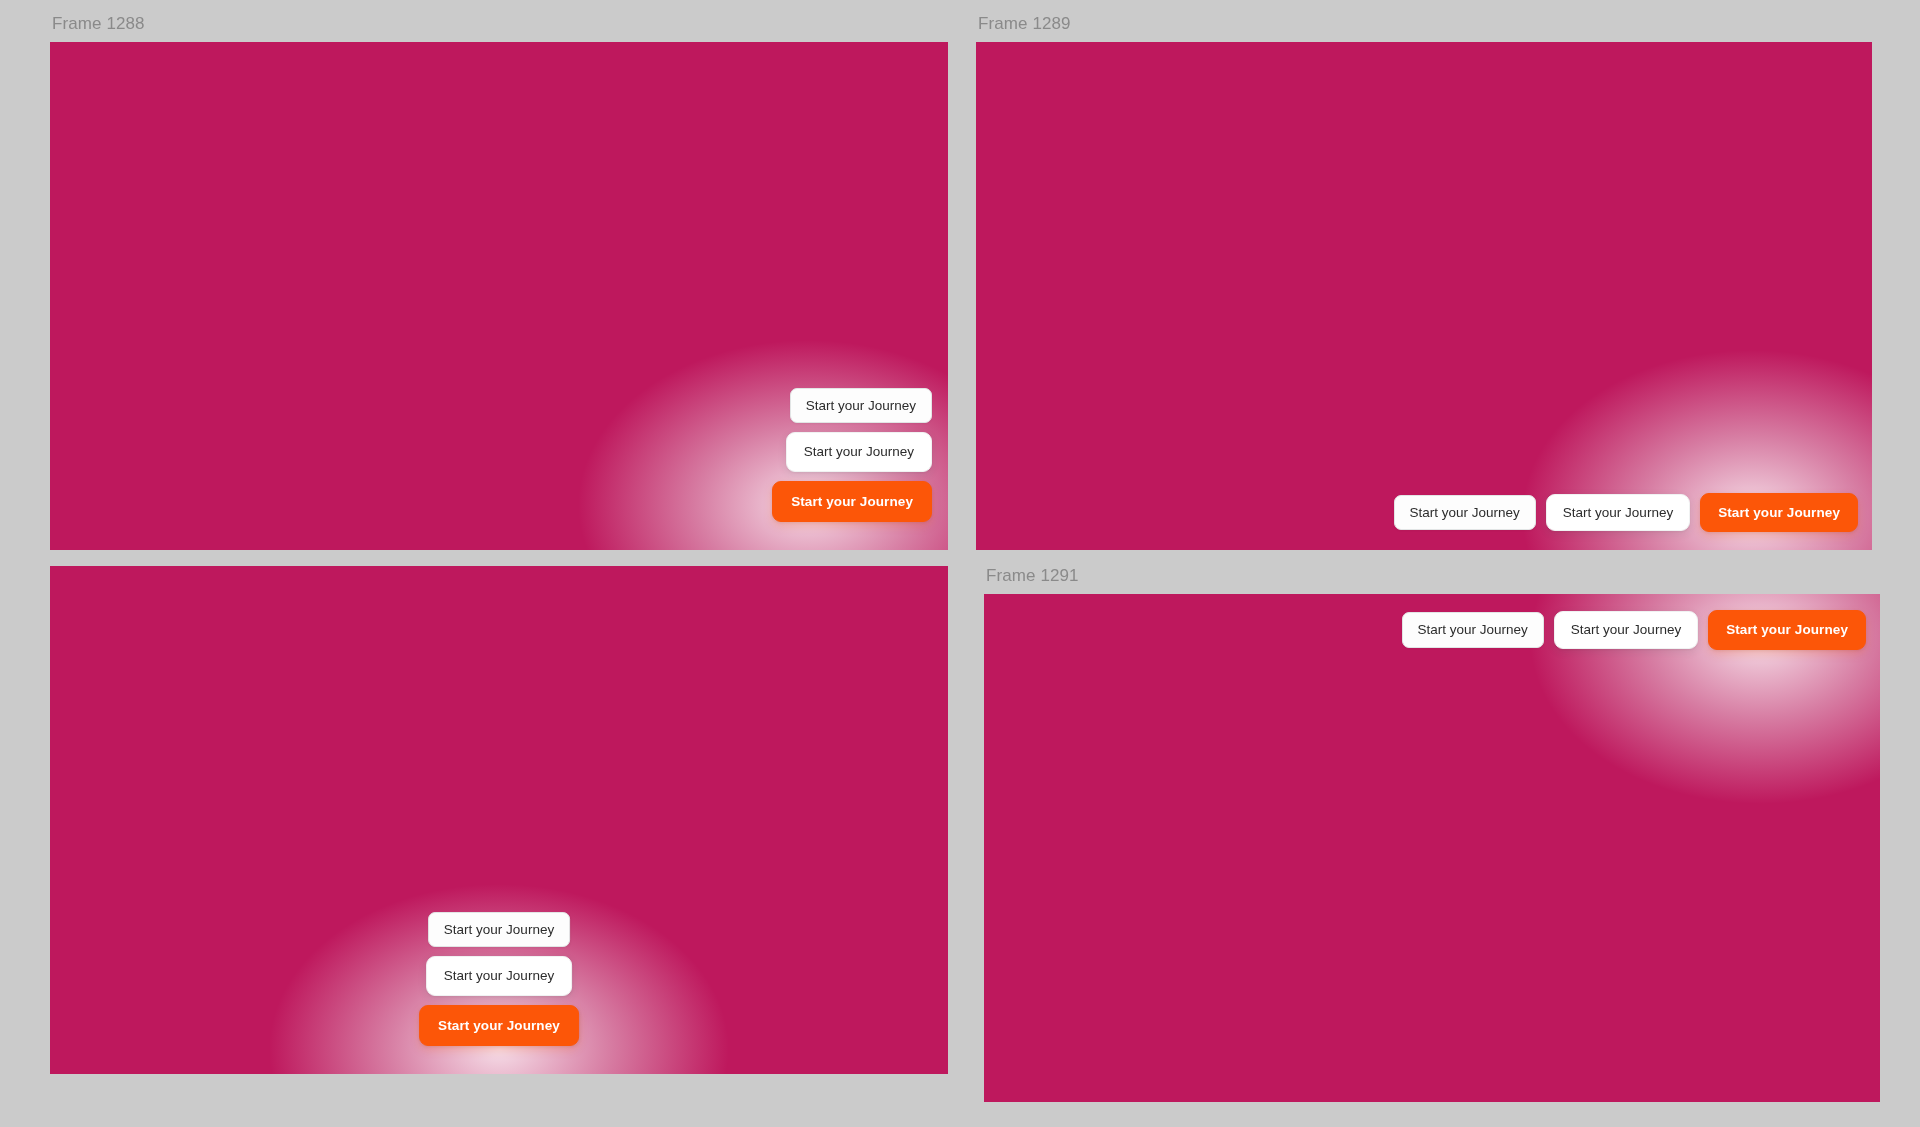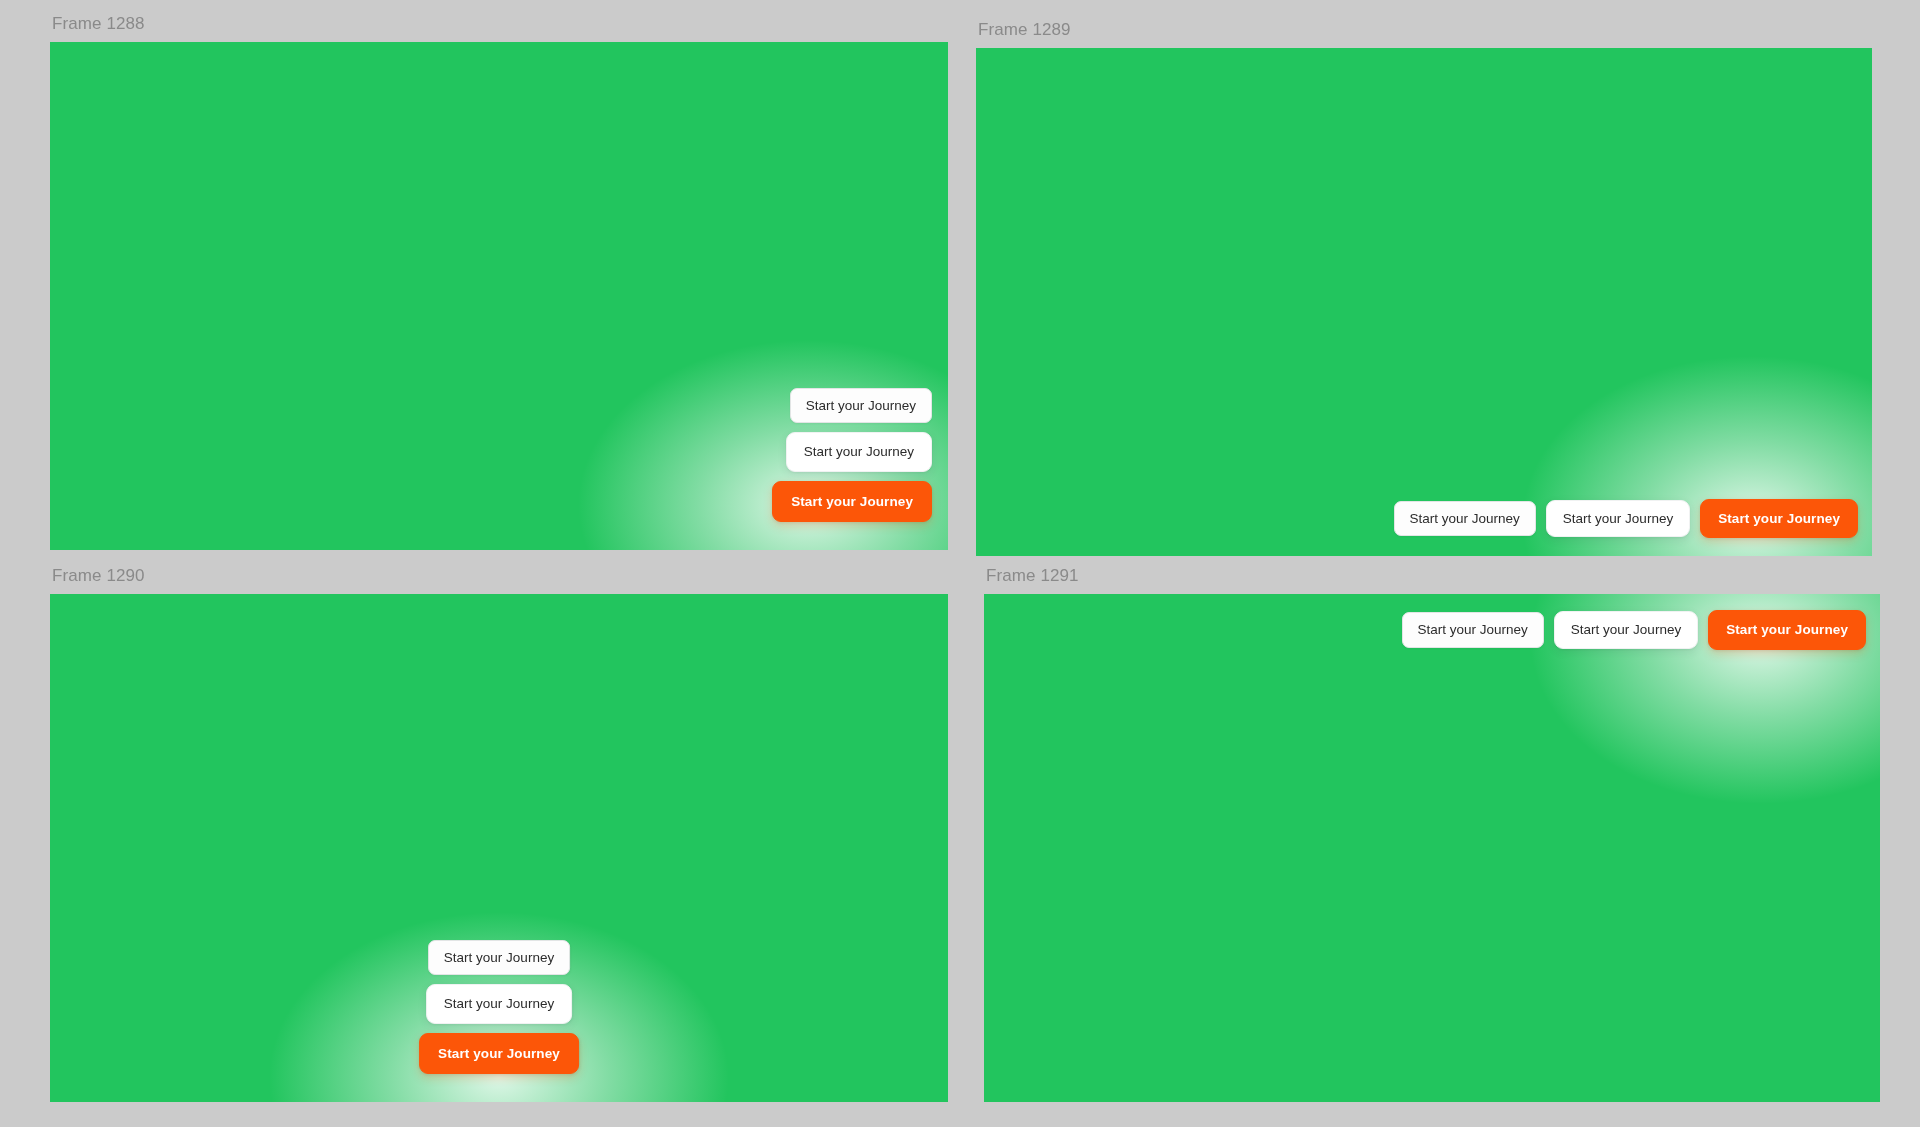--- a/index.html
+++ b/index.html
@@ -33,21 +33,21 @@
     letter-spacing: 0.1px;
     line-height: 20px;
     padding-left: 2px;
     margin-bottom: 8px;
     user-select: none;
     white-space: nowrap;
   }
 
   .artboard {
     position: relative;
-    background: #22c55e;
+    background: #be185d;
     overflow: hidden;
   }
 
   
   .artboard .glow {
     position: absolute;
     width: 460px;
     height: 330px;
     border-radius: 50%;
     background: radial-gradient(closest-side,
@@ -144,34 +144,33 @@
     <div class="artboard" style="width:898px; height:508px;">
       <div class="glow" style="right:-90px; bottom:-120px;"></div>
       <div class="cluster vertical v-right">
         <button class="btn btn-outline">Start your Journey</button>
         <button class="btn btn-soft">Start your Journey</button>
         <button class="btn btn-primary">Start your Journey</button>
       </div>
     </div>
   </div>
 
-  <div class="frame-wrap" style="left:976px; top:20px;">
+  <div class="frame-wrap" style="left:976px; top:14px;">
     <div class="frame-label">Frame 1289</div>
     <div class="artboard" style="width:896px; height:508px;">
       <div class="glow" style="right:-110px; bottom:-130px;"></div>
       <div class="cluster horizontal h-bottom">
         <button class="btn btn-outline">Start your Journey</button>
         <button class="btn btn-soft">Start your Journey</button>
         <button class="btn btn-primary">Start your Journey</button>
       </div>
     </div>
   </div>
 
   <div class="frame-wrap" style="left:50px; top:566px;">
-    <div class="frame-label">Frame 1290</div>
     <div class="artboard" style="width:898px; height:508px;">
       <div class="glow" style="left:50%; transform:translateX(-50%); bottom:-140px;"></div>
       <div class="cluster vertical v-center">
         <button class="btn btn-outline">Start your Journey</button>
         <button class="btn btn-soft">Start your Journey</button>
         <button class="btn btn-primary">Start your Journey</button>
       </div>
     </div>
   </div>
 

